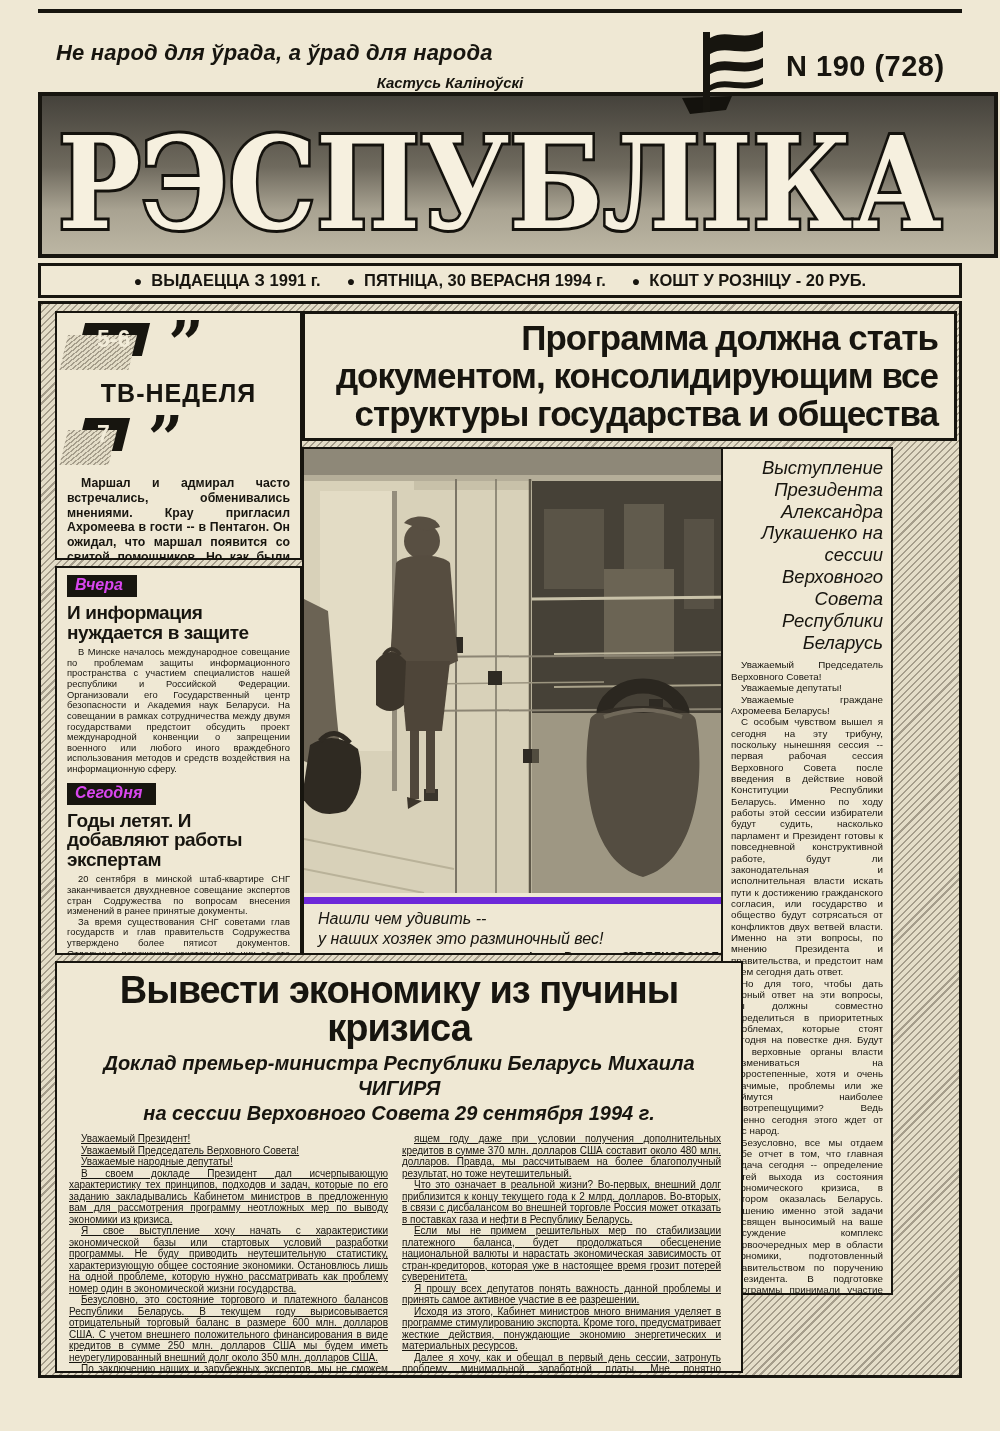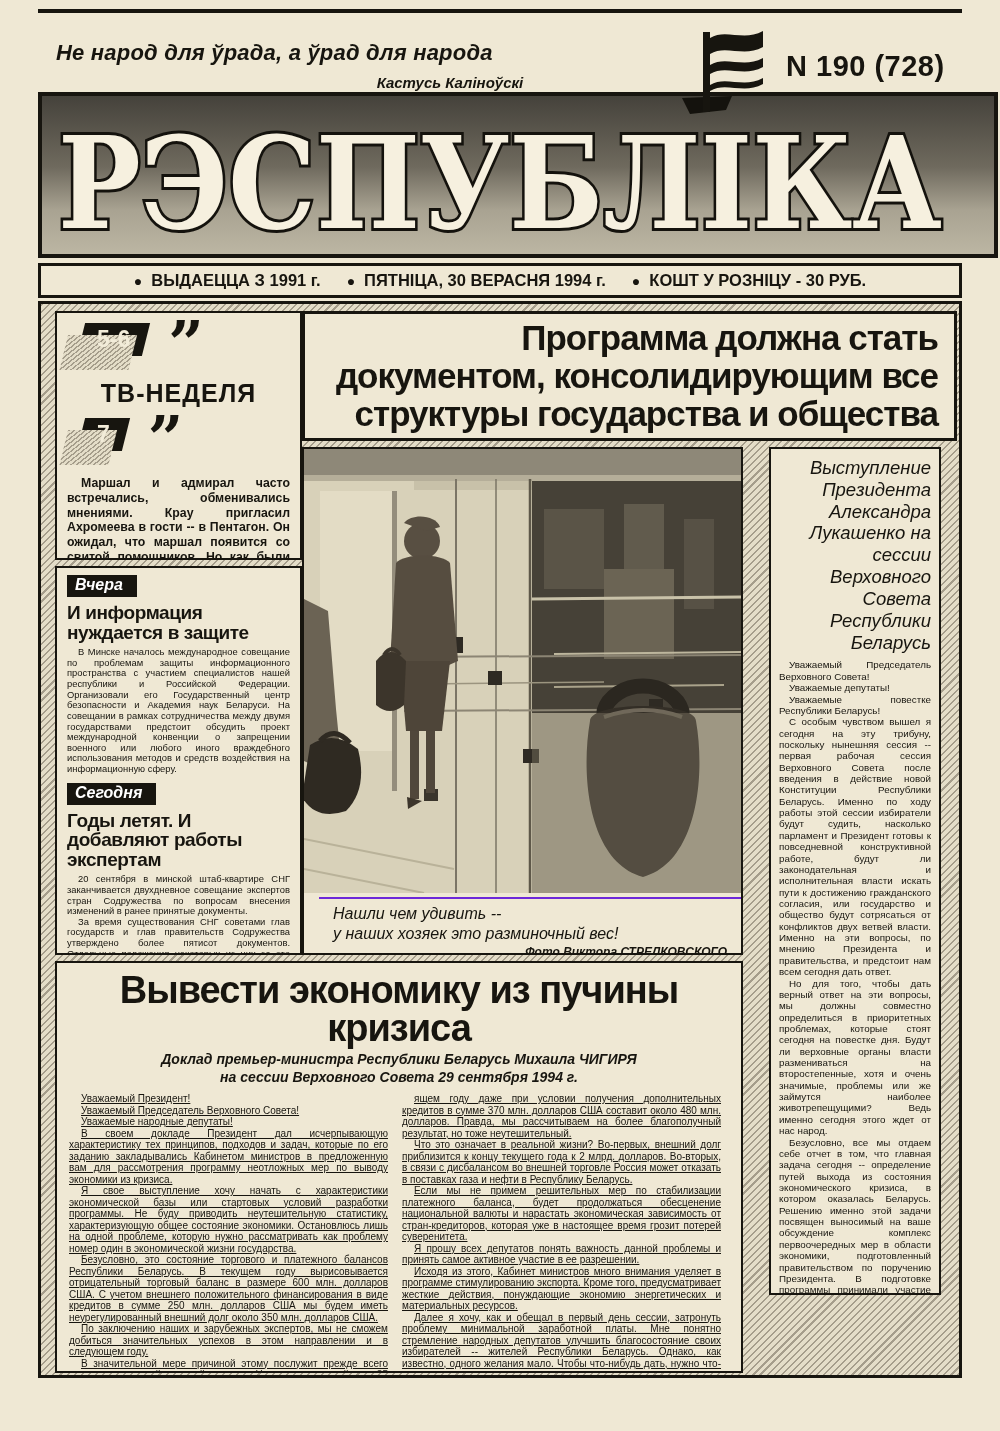--- a/index.html
+++ b/index.html
@@ -35,45 +35,45 @@
   .badge>span{display:inline-block;transform:skewX(14deg);}
   .badge::before{content:"";position:absolute;left:-14px;top:12px;right:10px;bottom:-14px;z-index:-1;
          background:repeating-linear-gradient(135deg,#a59d8b 0 1.5px,#e4ddc8 1.5px 4px);}
   .bigquote{font-family:"DejaVu Serif",serif;font-weight:bold;font-size:62px;line-height:0.55;margin-top:8px;}
   .tv-label{text-align:center;font-weight:bold;font-size:25px;letter-spacing:1px;margin:8px 0 6px;}
   .tv-teaser{font-weight:bold;font-size:12.3px;line-height:1.2;text-align:justify;margin-top:10px;}
   .tv-teaser p{margin:0;text-indent:14px;}
 
   .news-box{left:14px;top:262px;width:247px;height:389px;border:2px solid #17150f;background:#efe8d4;
             padding:7px 10px;overflow:hidden;}
-  .sec-label{display:inline-block;background:#17150f;color:#ffffff;font-style:italic;font-weight:bold;
+  .sec-label{display:inline-block;background:#17150f;color:#d946ef;font-style:italic;font-weight:bold;
              font-size:16px;padding:1px 14px 3px 8px;margin-bottom:4px;}
   .news-head{font-weight:bold;font-size:19px;line-height:1.03;letter-spacing:-0.4px;margin:2px 0 5px;}
   .news-body{font-size:9.4px;line-height:1.13;text-align:justify;}
   .news-body p{margin:0;text-indent:11px;}
 
   .lead-head{left:261px;top:7px;width:655px;height:130px;border:3px solid #17150f;background:#efe8d4;
              display:flex;align-items:center;justify-content:flex-end;padding:4px 16px;}
   .lead-head h1{margin:0;text-align:right;font-size:35px;line-height:1.08;letter-spacing:-1px;font-weight:bold;}
 
   .photo-box{left:261px;top:143px;width:441px;height:508px;border:2px solid #17150f;background:#efe8d4;overflow:hidden;}
-  .caption-area{border-top:2px solid #6d28d9;padding:5px 14px 19px;background:#efe8d4;margin-left:15px;}
+  .caption-area{border-top:7px solid #6d28d9;padding:5px 14px 19px;background:#efe8d4;}
   .caption-line{font-style:italic;font-size:16px;line-height:1.25;}
   .photo-credit{text-align:right;font-weight:bold;font-style:italic;font-size:12px;margin-top:1px;}
 
-  .address-box{left:728px;top:143px;width:172px;height:848px;border:2px solid #17150f;background:#efe8d4;
+  .address-box{left:680px;top:143px;width:172px;height:848px;border:2px solid #17150f;background:#efe8d4;
                padding:8px 8px;overflow:hidden;}
   .address-head{font-style:italic;font-size:18.5px;line-height:1.18;text-align:right;margin:0 0 6px;}
   .address-body{font-size:9.8px;line-height:1.16;text-align:justify;}
   .address-body p{margin:0;text-indent:10px;}
 
   .economy-box{left:14px;top:657px;width:688px;height:412px;border:2px solid #17150f;background:#efe8d4;
                padding:6px 12px;overflow:hidden;}
   .econ-head{margin:2px 0 4px;text-align:center;font-size:38px;font-weight:bold;letter-spacing:-1px;line-height:1.0;}
-  .econ-sub{text-align:center;font-style:italic;font-weight:bold;font-size:14px;line-height:1.25;margin-bottom:7px;}
+  .econ-sub{text-align:center;font-style:italic;font-weight:bold;font-size:20px;line-height:1.25;margin-bottom:7px;}
   .econ-cols{display:flex;gap:14px;text-decoration:underline;}
   .econ-col{width:319px;font-size:10px;line-height:1.15;text-align:justify;}
   .econ-col p{margin:0;text-indent:12px;}
 </style>
 </head>
 <body>
 
 <div class="page">
 
   <div class="abs top-rule"></div>
@@ -100,21 +100,21 @@
     <span class="seg">
       <span class="bullet">●</span>
       <span>ВЫДАЕЦЦА  З 1991 г.</span>
     </span>
     <span class="seg">
       <span class="bullet">●</span>
       <span>ПЯТНІЦА,  30 ВЕРАСНЯ 1994 г.</span>
     </span>
     <span class="seg">
       <span class="bullet">●</span>
-      <span>КОШТ У РОЗНІЦУ - 30 РУБ.</span>
+      <span>КОШТ У РОЗНІЦУ - 20 РУБ.</span>
     </span>
   </div>
 
   <div class="abs main-frame hatch">
 
     <div class="abs tv-box">
       <div class="badge-row">
         <span class="badge"><span>5-6</span></span>
         <span class="bigquote">”</span>
       </div>
@@ -207,21 +207,21 @@
         <div class="caption-line">у наших хозяек это разминочный вес!</div>
         <div class="photo-credit">Фото Виктора СТРЕЛКОВСКОГО</div>
       </div>
     </div>
 
     <div class="abs address-box">
       <div class="address-head">Выступление Президента Александра Лукашенко на сессии Верховного Совета Республики Беларусь</div>
       <div class="address-body">
         <p>Уважаемый Председатель Верховного Совета!</p>
         <p>Уважаемые депутаты!</p>
-        <p>Уважаемые повестке Республики Беларусь!</p>
+        <p>Уважаемые граждане Ахромеева Беларусь!</p>
         <p>С особым чувством вышел я сегодня на эту трибуну, поскольку нынешняя сессия -- первая рабочая сессия Верховного Совета после введения в действие новой Конституции Республики Беларусь. Именно по ходу работы этой сессии избиратели будут судить, насколько парламент и Президент готовы к повседневной конструктивной работе, будут ли законодательная и исполнительная власти искать пути к достижению гражданского согласия, или государство и общество будут сотрясаться от конфликтов двух ветвей власти. Именно на эти вопросы, по мнению Президента и правительства, и предстоит нам всем сегодня дать ответ.</p>
         <p>Но для того, чтобы дать верный ответ на эти вопросы, мы должны совместно определиться в приоритетных проблемах, которые стоят сегодня на повестке дня. Будут ли верховные органы власти размениваться на второстепенные, хотя и очень значимые, проблемы или же займутся наиболее животрепещущими? Ведь именно сегодня этого ждет от нас народ.</p>
         <p>Безусловно, все мы отдаем себе отчет в том, что главная задача сегодня -- определение путей выхода из состояния экономического кризиса, в котором оказалась Беларусь. Решению именно этой задачи посвящен выносимый на ваше обсуждение комплекс первоочередных мер в области экономики, подготовленный правительством по поручению Президента. В подготовке программы принимали участие представители центральных и местных органов власти, специалисты Национального банка, ученые-экономисты, практики, учитывались предложения Федерации профессиональных союзов, Конфедерации промышленников и предпринимателей. К сожалению, большинство политических партий и движений самоустранилось от участия в ее разработке, предпочитая изначально выступать с критикой предлагаемого документа в прессе. Хотя с самого начала Президентом была декларирована готовность подключить к процессу ее создания всех желающих конструктивно поработать не только на собственный политический капитал, но и на конечный результат.</p>
 
       </div>
 
     </div>
 
     <div class="abs economy-box">
       <h2 class="econ-head">Вывести экономику из пучины кризиса</h2>

